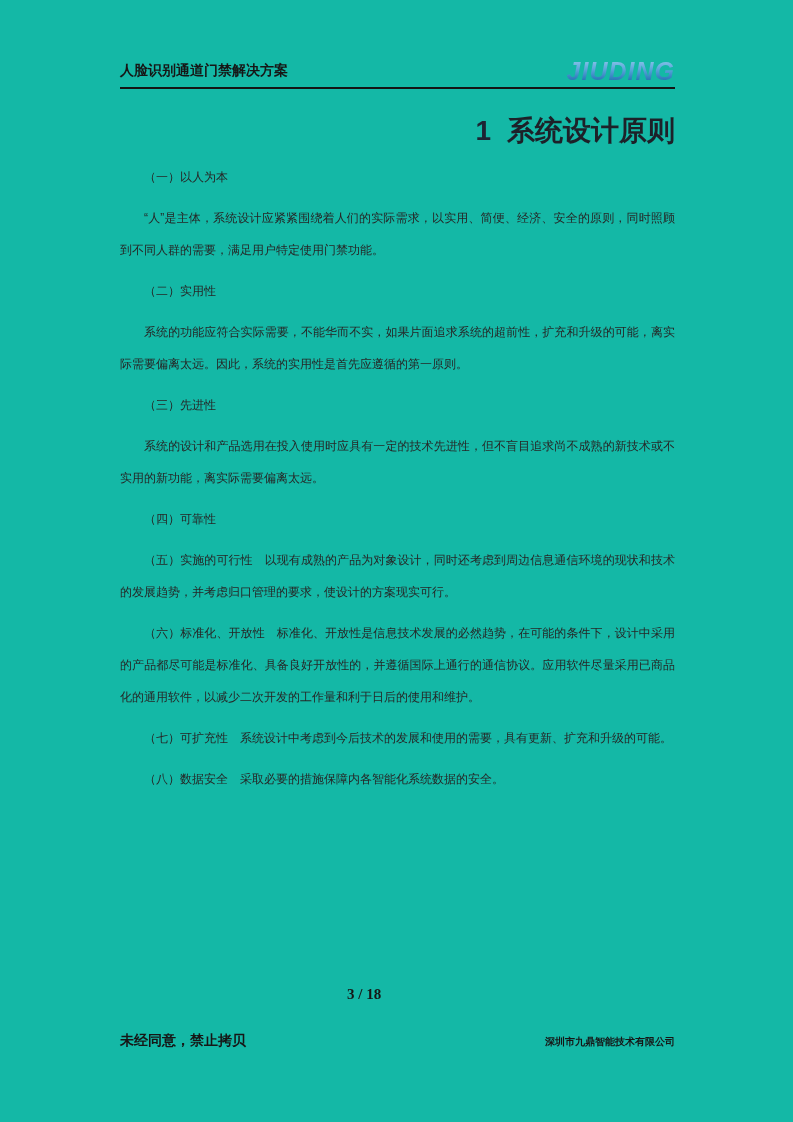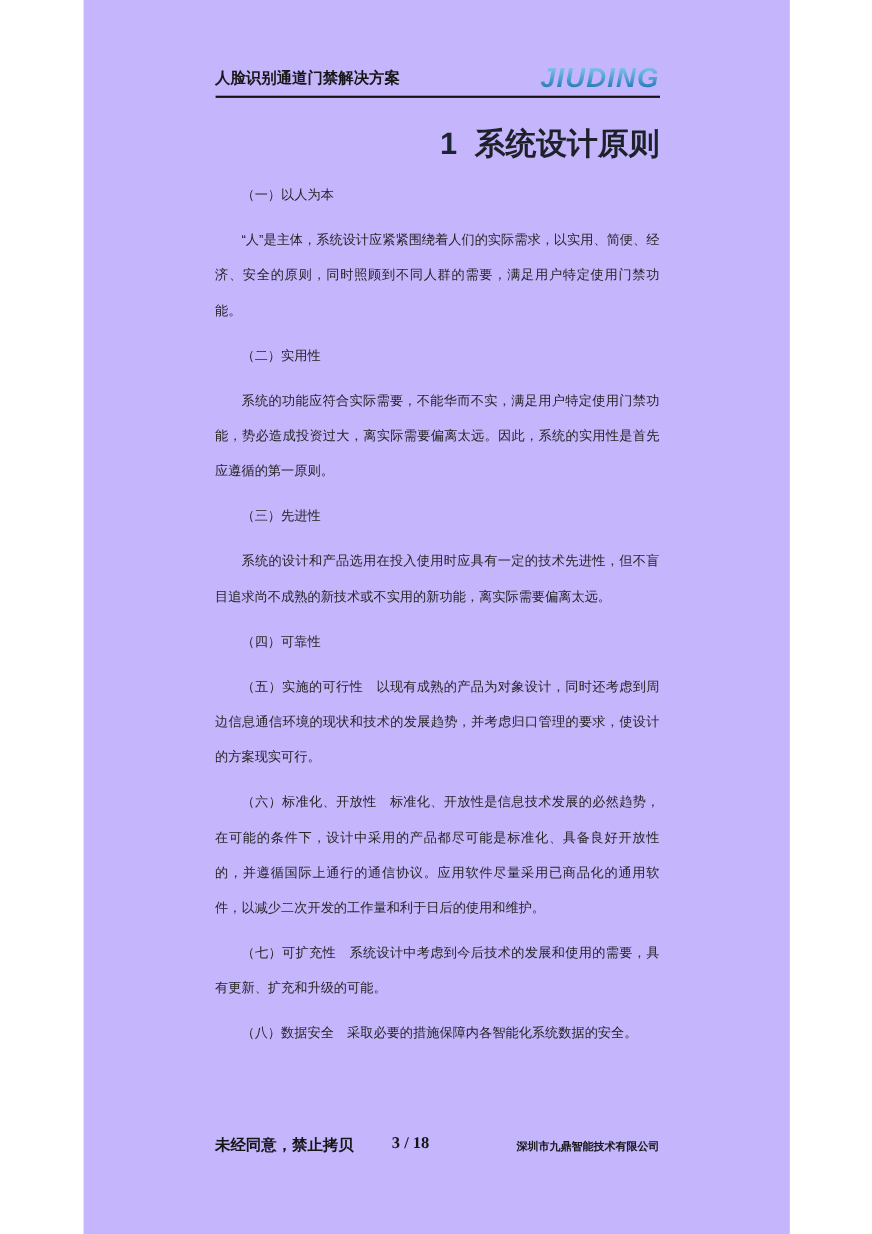--- a/index.html
+++ b/index.html
@@ -1,24 +1,24 @@
 <!DOCTYPE html>
 <html><head>
 <meta charset="utf-8">
 <style>
   * { margin: 0; padding: 0; box-sizing: border-box; }
   html, body { background: #ffffff; }
   body { font-family: "Liberation Sans", "DejaVu Sans", sans-serif; }
 
   .page {
     position: relative;
-    width: 642px;
+    width: 793px;
     height: 1122px;
     margin: 0 auto;
-    background: #c4b5fd;
+    background: #14b8a6;
     overflow: hidden;
   }
 
   .content {
     padding: 56px 118px 0 120px;
   }
 
   
   .header-row {
     display: flex;
@@ -81,20 +81,21 @@
     right: 118px;
     bottom: 72px;
     display: flex;
     justify-content: space-between;
     align-items: baseline;
   }
   .footer-left {
     font-size: 14px;
     font-weight: bold;
     color: #161616;
+    margin-top: 46px;
   }
   .footer-page {
     font-family: "Liberation Serif", "DejaVu Serif", serif;
     font-size: 15px;
     font-weight: bold;
     color: #161616;
     
     position: absolute;
     left: 44%;
     transform: translateX(-50%);
@@ -118,21 +119,21 @@
     <div class="header-rule"></div>
 
     <div class="h1">
       <span class="h1-num">1</span><span>系统设计原则</span>
     </div>
 
     <div class="body-text">
       <p>（一）以人为本</p>
       <p>“人”是主体，系统设计应紧紧围绕着人们的实际需求，以实用、简便、经济、安全的原则，同时照顾到不同人群的需要，满足用户特定使用门禁功能。</p>
       <p>（二）实用性</p>
-      <p>系统的功能应符合实际需要，不能华而不实，满足用户特定使用门禁功能，势必造成投资过大，离实际需要偏离太远。因此，系统的实用性是首先应遵循的第一原则。</p>
+      <p>系统的功能应符合实际需要，不能华而不实，如果片面追求系统的超前性，扩充和升级的可能，离实际需要偏离太远。因此，系统的实用性是首先应遵循的第一原则。</p>
       <p>（三）先进性</p>
       <p>系统的设计和产品选用在投入使用时应具有一定的技术先进性，但不盲目追求尚不成熟的新技术或不实用的新功能，离实际需要偏离太远。</p>
       <p>（四）可靠性</p>
       <p>（五）实施的可行性　以现有成熟的产品为对象设计，同时还考虑到周边信息通信环境的现状和技术的发展趋势，并考虑归口管理的要求，使设计的方案现实可行。</p>
       <p>（六）标准化、开放性　标准化、开放性是信息技术发展的必然趋势，在可能的条件下，设计中采用的产品都尽可能是标准化、具备良好开放性的，并遵循国际上通行的通信协议。应用软件尽量采用已商品化的通用软件，以减少二次开发的工作量和利于日后的使用和维护。</p>
       <p>（七）可扩充性　系统设计中考虑到今后技术的发展和使用的需要，具有更新、扩充和升级的可能。</p>
       <p>（八）数据安全　采取必要的措施保障内各智能化系统数据的安全。</p>
     </div>
 
   </div>

